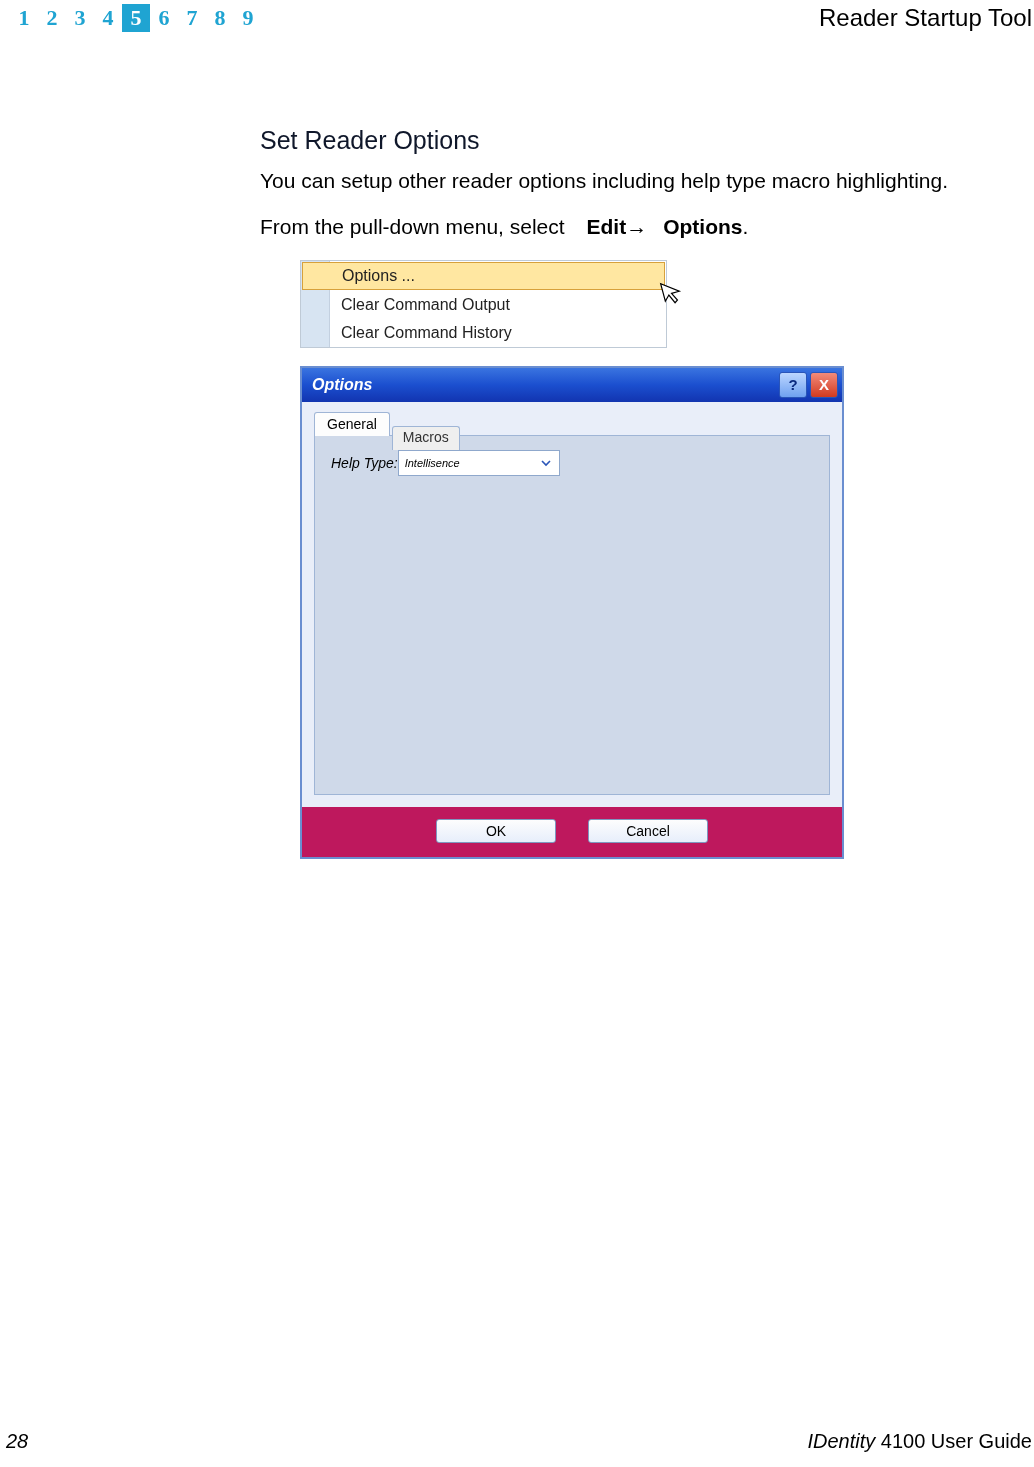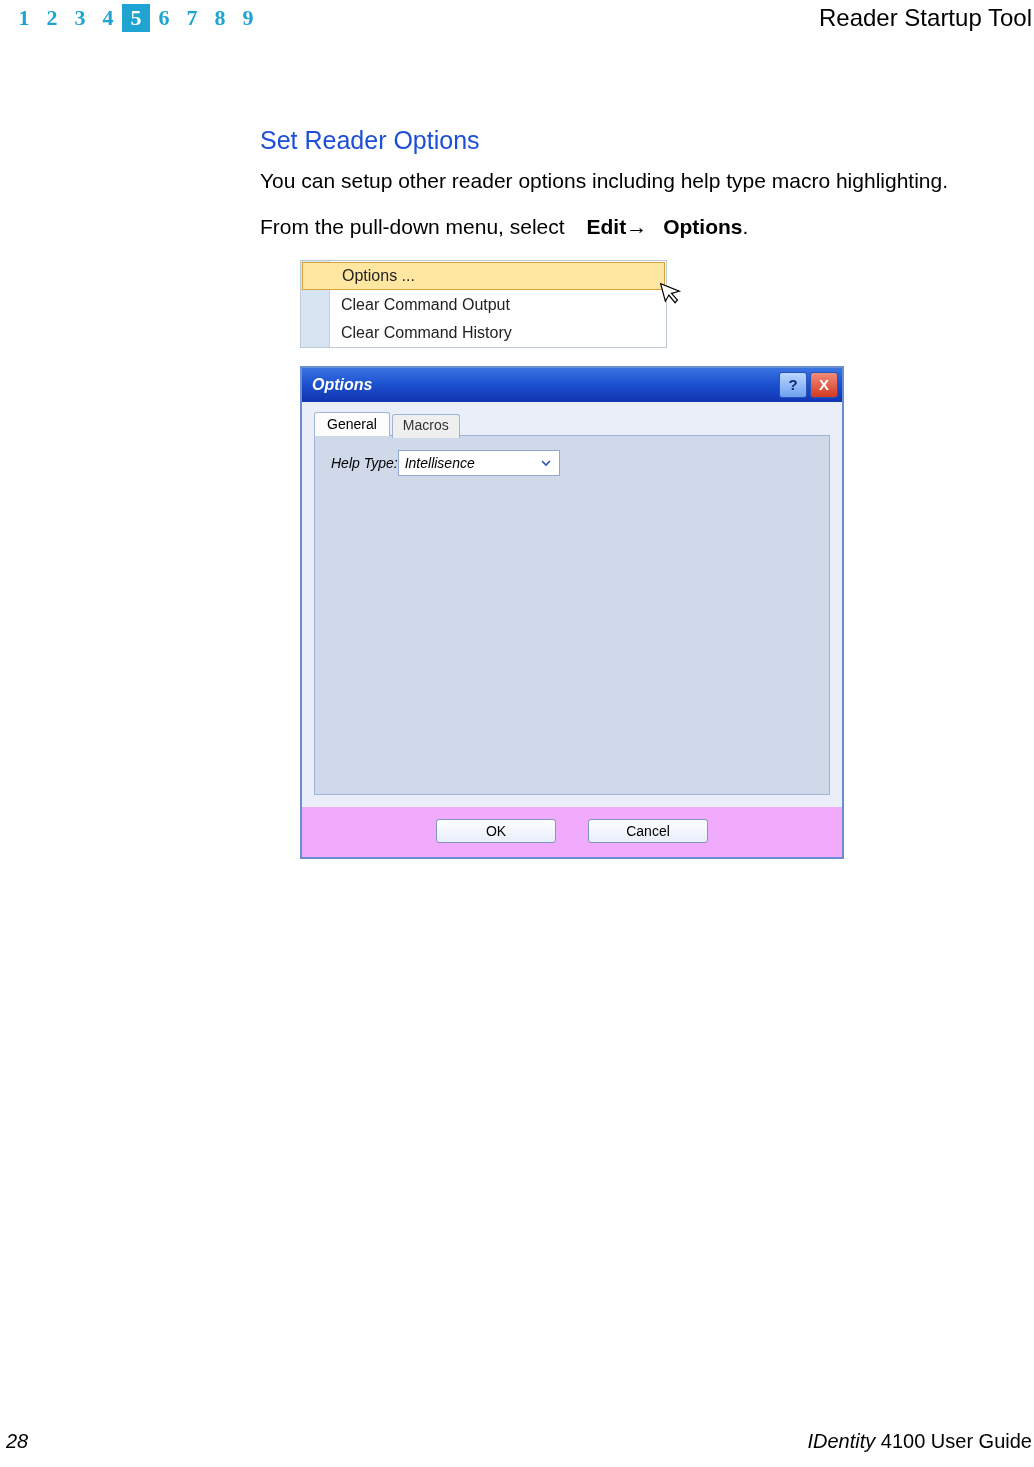--- a/index.html
+++ b/index.html
@@ -43,21 +43,21 @@
     font-family: Arial, sans-serif;
     font-weight: 400;
     font-size: 24px;
     color: #000;
     padding-right: 2px;
   }
   .content {
     margin: 90px 20px 0 260px;
   }
   .section-heading {
-    color: #1d4ed8;
+    color: #0f172a;
     font-size: 25px;
     font-weight: 400;
     margin: 0 0 12px 0;
   }
   .body-text {
     font-size: 21px;
     line-height: 1.35;
     margin: 0 0 18px 0;
     color: #000;
   }
@@ -151,54 +151,54 @@
     padding: 3px 12px 4px 12px;
     background: #fdfdfd;
     font-size: 14px;
     border-radius: 3px 3px 0 0;
     margin-right: 2px;
     position: relative;
   }
   .tab.inactive {
     background: #efefef;
     color: #333;
-    top: 2px;
+    top: 14px;
     padding: 2px 10px 3px 10px;
   }
   .tab-panel {
     border: 1px solid #9fb5d6;
     background: #cfd9e9;
     height: 330px;
     padding: 14px 16px;
     font-size: 14px;
     color: #000;
   }
   .form-row { display: flex; align-items: center; gap: 0; font-style: italic; }
   .select-box {
     width: 150px;
     height: 24px;
     border: 1px solid #8fa8cc;
     background: #fff;
     display: flex;
     align-items: center;
     justify-content: space-between;
     padding: 0 4px 0 6px;
-    font-size: 14px;
+    font-size: 11px;
   }
   .chev {
     width: 18px; height: 18px;
     display:flex;align-items:center;justify-content:center;
     color:#2a55b8;
   }
   .dialog-footer {
     padding: 12px 0 14px 0;
     display: flex;
     justify-content: center;
     gap: 32px;
-    background: #f0abfc;
+    background: #be185d;
   }
   .dlg-btn {
     min-width: 90px;
     padding: 3px 14px;
     border: 1px solid #7f97c0;
     background: linear-gradient(#fdfdfd,#e7eefb);
     font-size: 14px;
     border-radius: 3px;
     text-align: center;
   }

